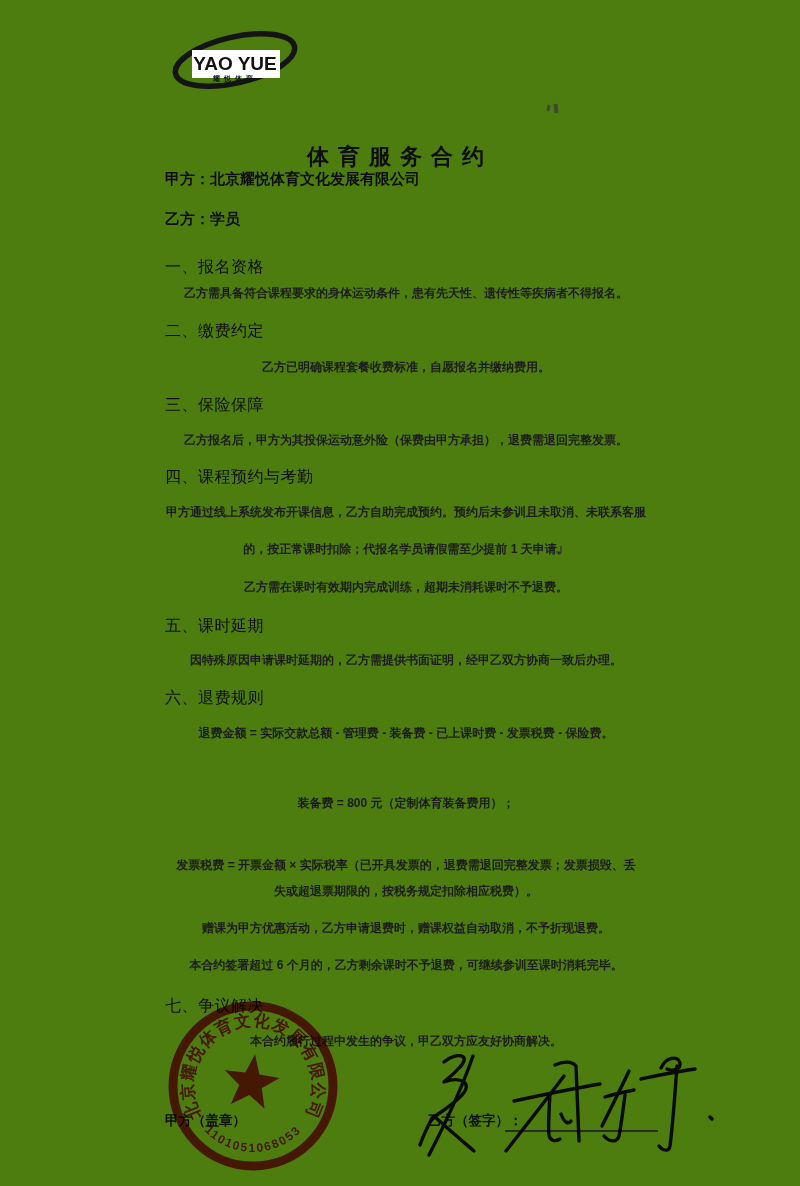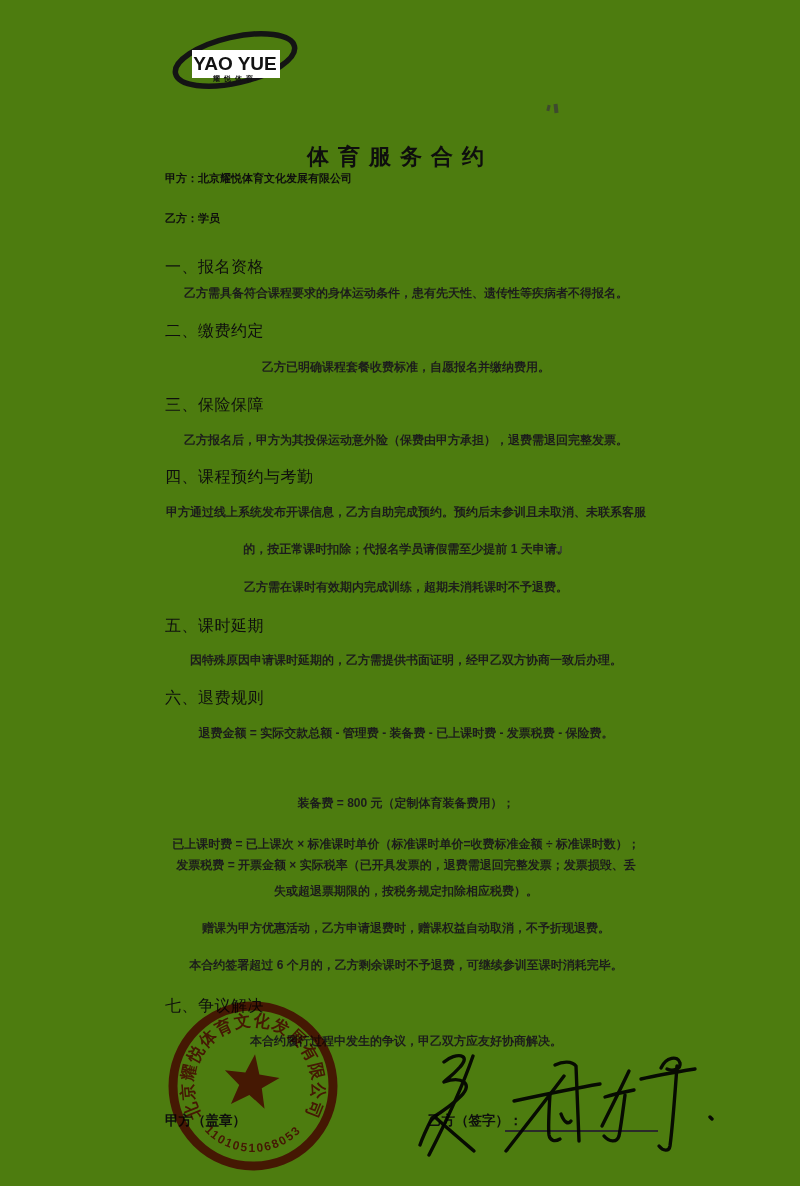--- a/index.html
+++ b/index.html
@@ -6,21 +6,21 @@
   .page{
     position:relative;width:800px;height:1186px;background:#4d7c0f;overflow:hidden;
     font-family:"Liberation Sans","DejaVu Sans",sans-serif;color:#191919;
   }
   .logo{position:absolute;left:168px;top:26px;width:136px;height:72px;}
   .doc-title{
     position:absolute;left:0;top:106px;width:800px;text-align:center;
     font-size:22px;font-weight:800;letter-spacing:9px;color:#0e0e0e;margin-top:36px;
   }
   .ln{position:absolute;left:165px;width:482px;white-space:nowrap;line-height:1.15;}
-  .party{font-size:11px;font-weight:800;color:#0e0e0e;}
+  .party{font-size:15px;font-weight:800;color:#0e0e0e;font-family:Liberation Mono, monospace;}
   .h{font-size:16px;font-weight:400;color:#0e0e0e;letter-spacing:0.5px;}
   .p{font-size:12px;font-weight:600;color:#1c1c1c;letter-spacing:0px;text-align:center;}
   .sig-label{position:absolute;font-size:13.5px;font-weight:800;color:#0e0e0e;white-space:nowrap;}
   .sig-line{position:absolute;left:505px;top:1130px;width:153px;height:0;border-bottom:2px solid #2a2a2a;}
   .seal{position:absolute;left:153px;top:986px;width:200px;height:200px;mix-blend-mode:multiply;opacity:.95;}
   .signature{position:absolute;left:398px;top:1038px;width:360px;height:135px;mix-blend-mode:multiply;}
   .speck{position:absolute;background:#3a3a3a;opacity:.75;}
 </style>
 </head>
 <body>
@@ -54,21 +54,20 @@
   <div class="ln p" style="top:506px">甲方通过线上系统发布开课信息，乙方自助完成预约。预约后未参训且未取消、未联系客服</div>
   <div class="ln p" style="top:543px">的，按正常课时扣除；代报名学员请假需至少提前 1 天申请。</div>
   <div class="ln p" style="top:581px">乙方需在课时有效期内完成训练，超期未消耗课时不予退费。</div>
 
   <div class="ln h" style="top:617px">五、课时延期</div>
   <div class="ln p" style="top:654px">因特殊原因申请课时延期的，乙方需提供书面证明，经甲乙双方协商一致后办理。</div>
 
   <div class="ln h" style="top:689px">六、退费规则</div>
   <div class="ln p" style="top:727px">退费金额 = 实际交款总额 - 管理费 - 装备费 - 已上课时费 - 发票税费 - 保险费。</div>
   <div class="ln p" style="top:797px">装备费 = 800 元（定制体育装备费用）；</div>
-  <div class="ln p" style="top:838px">已上课时费 = 已上课次 × 标准课时单价（标准课时单价=收费标准金额 ÷ 标准课时数）；</div>
   <div class="ln p" style="top:859px">发票税费 = 开票金额 × 实际税率（已开具发票的，退费需退回完整发票；发票损毁、丢</div>
   <div class="ln p" style="top:885px">失或超退票期限的，按税务规定扣除相应税费）。</div>
   <div class="ln p" style="top:922px">赠课为甲方优惠活动，乙方申请退费时，赠课权益自动取消，不予折现退费。</div>
   <div class="ln p" style="top:959px">本合约签署超过 6 个月的，乙方剩余课时不予退费，可继续参训至课时消耗完毕。</div>
 
   <div class="ln h" style="top:997px">七、争议解决</div>
   <div class="ln p" style="top:1035px">本合约履行过程中发生的争议，甲乙双方应友好协商解决。</div>
 
   <div class="sig-label" style="left:165px;top:1112px">甲方（盖章）</div>
   <div class="sig-label" style="left:428px;top:1112px">乙方（签字）：</div>

